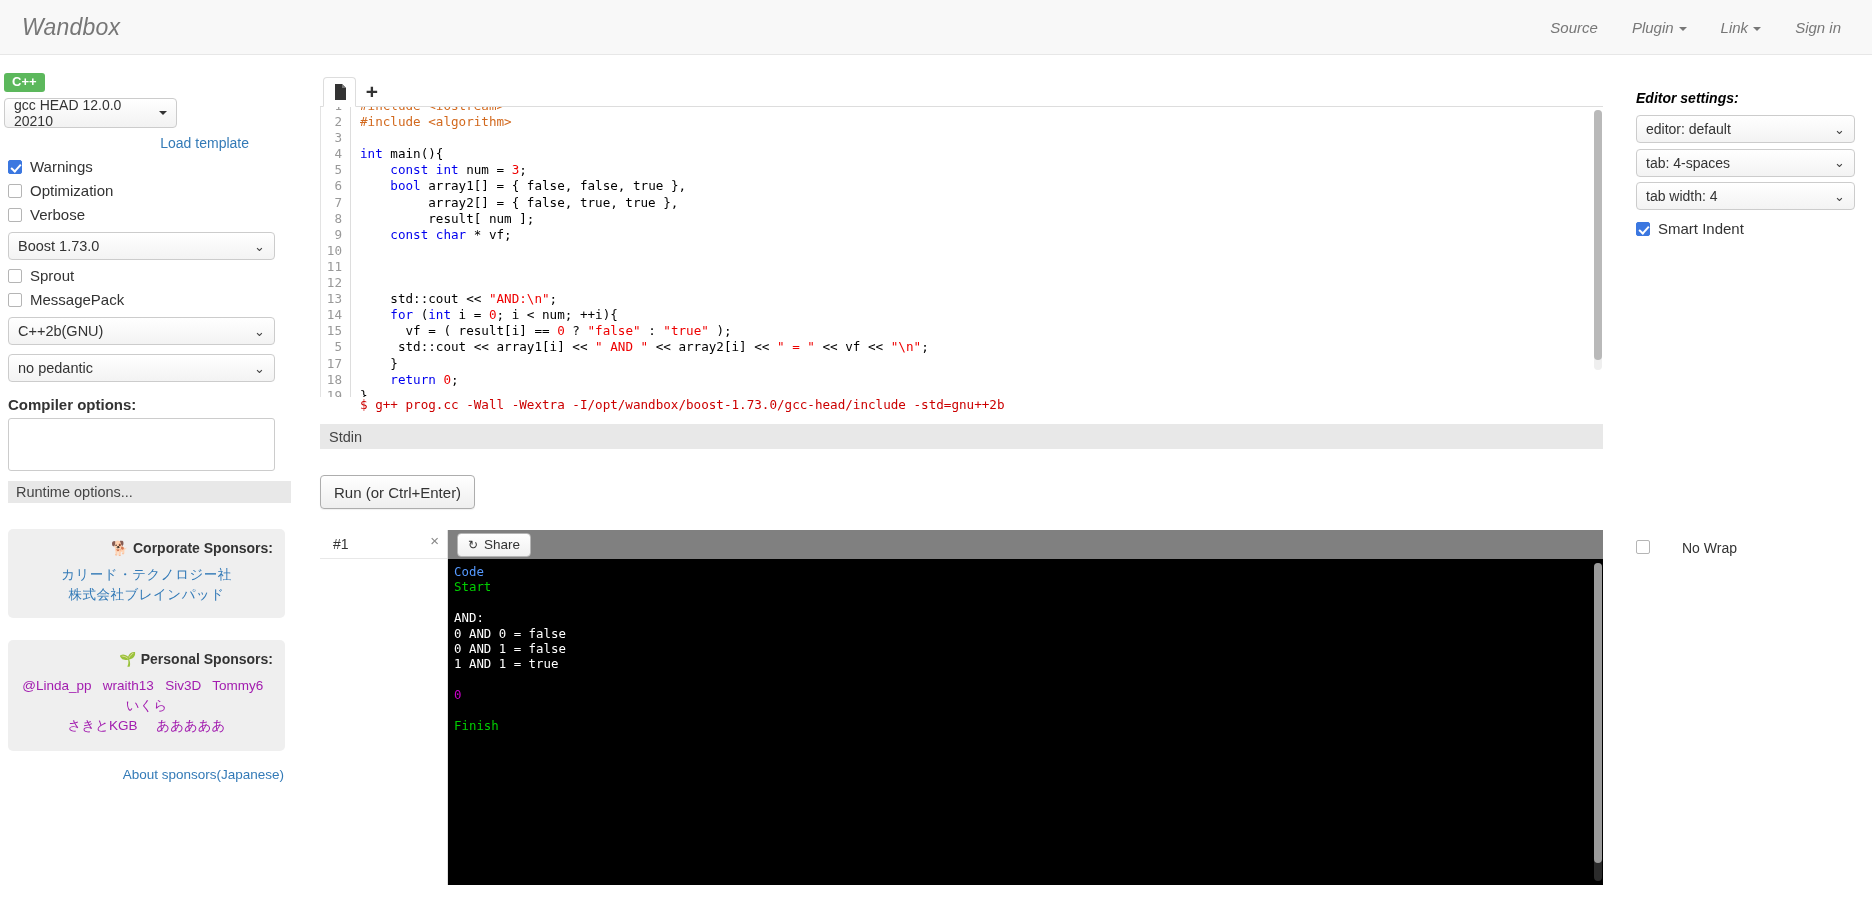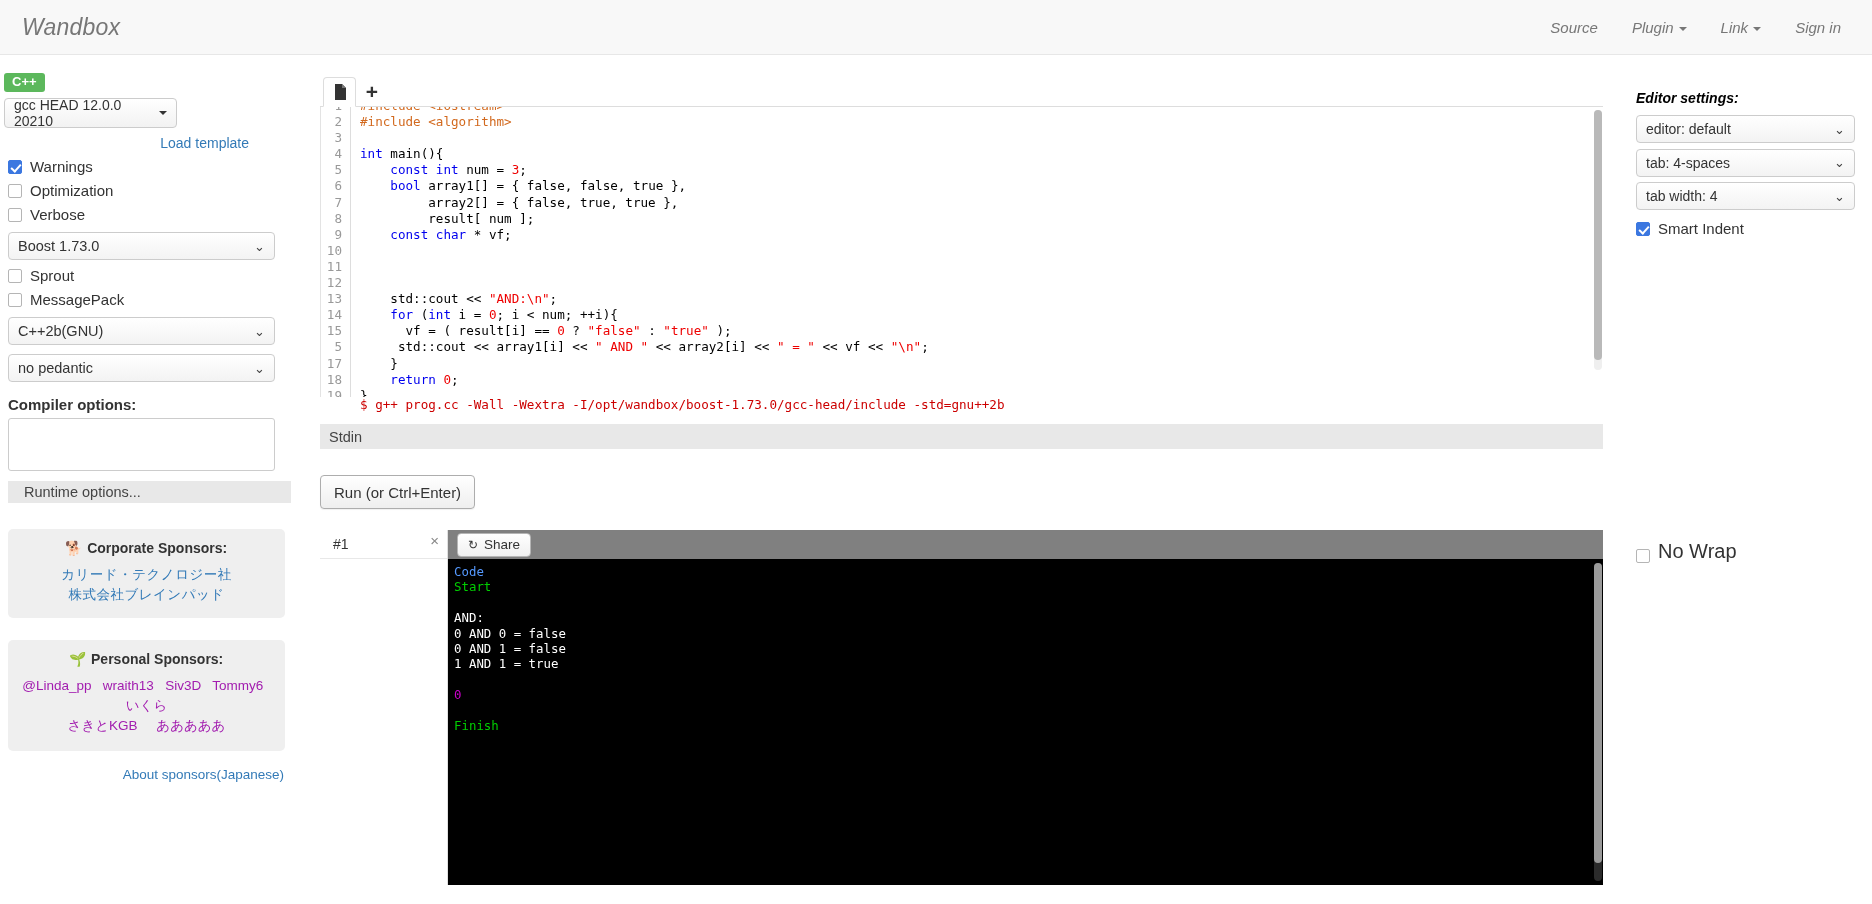--- a/index.html
+++ b/index.html
@@ -142,34 +142,34 @@
     width: 267px; height: 53px;
     background: #ffffff;
     border: 1px solid #cccccc;
     border-radius: 3px;
   }
   .runtime-bar {
     margin-top: 10px; margin-left: 4px;
     width: 283px; height: 22px;
     background: #e8e8e8;
     display: flex; align-items: center;
-    padding-left: 16px;
+    padding-left: 8px;
     font-size: 14.5px;
     color: #444444;
   }
   .sponsor-card {
     margin-top: 26px; margin-left: 4px;
     width: 277px;
     background: #efefef;
     border-radius: 5px;
     padding: 11px 12px 14px 12px;
   }
   .sponsor-card.second { margin-top: 22px; padding-bottom: 16px; }
   .sponsor-title {
-    text-align: center;
+    text-align: right;
     font-size: 14px;
     font-weight: bold;
     color: #333333;
     margin-bottom: 9px;
   }
   .sponsor-line {
     text-align: center;
     font-size: 13.5px;
     color: #337ab7;
     line-height: 1.45;
@@ -392,22 +392,22 @@
   }
   .rb-sel .chev { margin-left: auto; font-size: 13px; color: #444444; line-height: 1; }
   .rb-check {
     display: flex; align-items: center;
     margin-top: 10px;
     font-size: 15px; color: #333333;
   }
   .nowrap-row {
     position: absolute;
     left: 1636px; top: 540px;
-    display: flex; align-items: flex-end;
-    font-size: 20px; color: #333333;
+    display: flex; align-items: flex-start;
+    font-size: 14px; color: #333333; gap: 24px;
   }
 </style>
 </head>
 <body>
 
 <div class="page">
 
   <div class="navbar">
     <div class="brand">Wandbox</div>
     <div class="nav-right">

